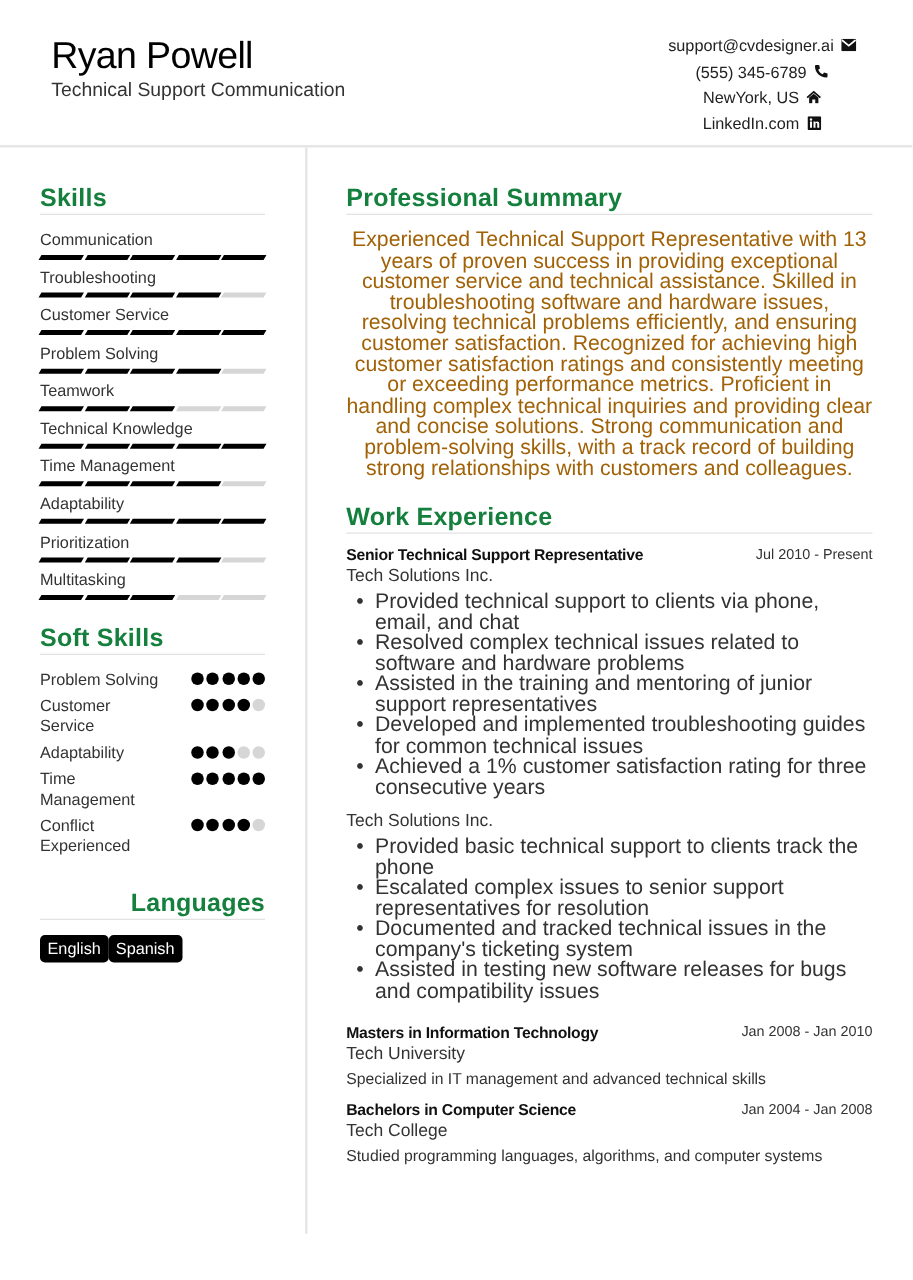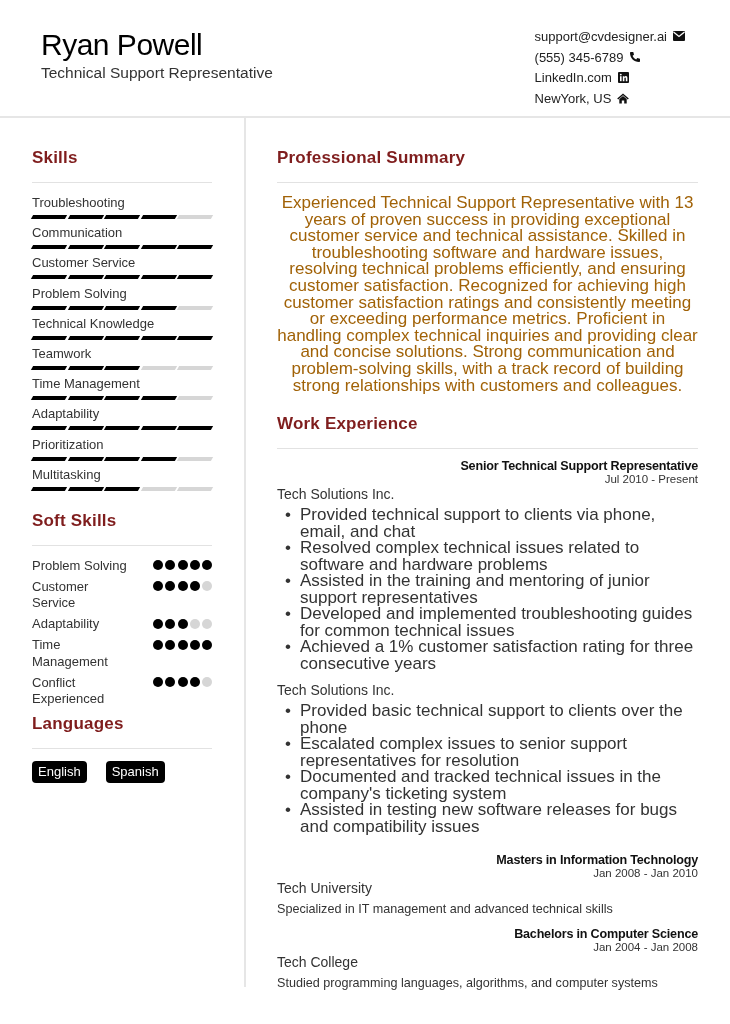--- a/index.html
+++ b/index.html
@@ -3,172 +3,172 @@
 <meta charset="utf-8">
 <style>
   * { box-sizing: border-box; margin: 0; padding: 0; }
   html, body { width: 730px; height: 1024px; background: #fff; overflow: hidden; }
   body { font-family: "Liberation Sans", sans-serif; color: #222; position: relative; }
 
   .header { position: absolute; left: 0; top: 0; width: 730px; height: 118px; border-bottom: 2px solid #e6e6e6; }
   .name { position: absolute; left: 41px; top: 28px; font-size: 30px; font-weight: 400; color: #000; letter-spacing: -0.5px; }
   .title { position: absolute; left: 41px; top: 64px; font-size: 15.5px; color: #333; }
   .contacts { position: absolute; right: 45px; top: 26px; text-align: right; }
-  .contact { display: flex; justify-content: flex-start; align-items: center; height: 20.7px; font-size: 13px; color: #222; }
+  .contact { display: flex; justify-content: center; align-items: center; height: 20.7px; font-size: 13px; color: #222; }
   .contact .ic { width: 12px; height: 12px; margin-left: 6px; display: inline-flex; align-items: center; justify-content: center; }
 
   .divider-v { position: absolute; left: 244px; top: 118px; width: 2px; height: 869px; background: #e6e6e6; }
 
   .left { position: absolute; left: 32px; top: 148px; width: 180px; }
-  .sec-title { font-size: 17px; font-weight: 700; color: #7f1d1d; letter-spacing: 0.2px; padding-bottom: 14px; border-bottom: 1.5px solid #e2e2e2; }
+  .sec-title { font-size: 20px; font-weight: 700; color: #15803d; letter-spacing: 0.2px; padding-bottom: 0; border-bottom: 1.5px solid #e2e2e2; }
   .skills { margin-top: 12px; }
   .skill { height: 30.2px; }
   .skill .lbl { font-size: 13px; color: #333; line-height: 15px; height: 16px; display: block; }
   .bars { display: flex; gap: 3px; margin-top: 4px; }
   .bar { width: 33.5px; height: 4px; background: #d6d6d6; transform: skewX(-30deg); }
   .bar.on { background: #000; }
 
   .soft { margin-top: 14px; }
   .soft-list { margin-top: 12px; }
   .soft-row { display: flex; justify-content: space-between; align-items: flex-start; margin-bottom: 4px; }
   .soft-row .lbl { font-size: 13px; color: #333; line-height: 16.8px; width: 95px; }
   .dots { display: flex; gap: 2.2px; padding-top: 2.5px; }
   .dot { width: 10px; height: 10px; border-radius: 50%; background: #d6d6d6; }
   .dot.on { background: #000; }
 
-  .langs { margin-top: 6px; }
-  .lang-list { display: flex; gap: 19px; margin-top: 12px; }
+  .langs { margin-top: 26px; text-align: right; }
+  .lang-list { display: flex; gap: 0; margin-top: 12px; }
   .lang { background: #000; color: #fff; font-size: 13px; padding: 3px 6px 4px; border-radius: 4px; line-height: 15px; }
 
   .right { position: absolute; left: 277px; top: 148px; width: 421px; }
   .summary { font-size: 17px; line-height: 16.6px; color: #a16207; margin-top: 12px; text-align: center; }
   .work { margin-top: 20px; }
   .job { margin-top: 10px; }
-  .job-head { display: flex; justify-content: space-between; align-items: flex-end; flex-direction: column; }
+  .job-head { display: flex; justify-content: space-between; align-items: center; }
   .job-title { font-size: 12.6px; font-weight: 700; color: #111; letter-spacing: -0.2px; }
   .job-date { font-size: 11.5px; color: #333; }
   .job-co { font-size: 14px; color: #333; margin-top: 1px; }
   .bullets { list-style: none; margin-top: 5px; padding-left: 23px; }
   .bullets li { position: relative; font-size: 17px; line-height: 16.5px; color: #333; }
   .bullets li::before { content: "•"; position: absolute; left: -15px; top: 0; color: #333; }
   .edu { margin-top: 18px; }
   .edu-item { margin-top: 11px; }
   .edu-desc { font-size: 12.6px; color: #333; margin-top: 6px; }
 </style>
 </head>
 <body>
 
 <div class="header">
   <div class="name">Ryan Powell</div>
-  <div class="title">Technical Support Representative</div>
+  <div class="title">Technical Support Communication</div>
   <div class="contacts">
     <div class="contact">
       <span>support@cvdesigner.ai</span>
       <span class="ic">
         <svg width="12" height="10" viewBox="0 0 12 10">
             <rect x="0" y="0" width="12" height="10" rx="1" fill="#111"></rect>
             <path d="M0.5 1 L6 5.5 L11.5 1" stroke="#fff" stroke-width="1.3" fill="none"></path>
           </svg>
       </span>
     </div>
     <div class="contact">
       <span>(555) 345-6789</span>
       <span class="ic">
         <svg width="12" height="12" viewBox="0 0 12 12">
             <path d="M2 1 L4.3 1 L5 3.8 L3.6 4.8 C4.3 6.6 5.4 7.7 7.2 8.4 L8.2 7 L11 7.7 L11 10 C11 10.6 10.6 11 10 11 C5 11 1 7 1 2 C1 1.4 1.4 1 2 1 Z" fill="#111"></path>
           </svg>
       </span>
     </div>
     <div class="contact">
+      <span>NewYork, US</span>
+      <span class="ic">
+        <svg width="12" height="11" viewBox="0 0 12 11">
+            <path d="M6 0.5 L11.8 5.6 L10.8 6.5 L6 2.3 L1.2 6.5 L0.2 5.6 Z" fill="#111"></path>
+            <path d="M2.3 6 L6 2.9 L9.7 6 L9.7 10.5 L7.2 10.5 L7.2 7.6 L4.8 7.6 L4.8 10.5 L2.3 10.5 Z" fill="#111"></path>
+          </svg>
+      </span>
+    </div>
+    <div class="contact">
       <span>LinkedIn.com</span>
       <span class="ic">
         <svg width="11" height="11" viewBox="0 0 11 11">
             <rect width="11" height="11" rx="1" fill="#111"></rect>
             <rect x="2" y="4.2" width="1.6" height="5" fill="#fff"></rect>
             <circle cx="2.8" cy="2.6" r="0.95" fill="#fff"></circle>
             <path d="M4.8 4.2 H6.3 V5 C6.7 4.4 7.3 4.1 7.9 4.1 C9 4.1 9.4 4.9 9.4 6 V9.2 H7.8 V6.3 C7.8 5.7 7.6 5.4 7.1 5.4 C6.6 5.4 6.4 5.8 6.4 6.3 V9.2 H4.8 Z" fill="#fff"></path>
           </svg>
       </span>
     </div>
-    <div class="contact">
-      <span>NewYork, US</span>
-      <span class="ic">
-        <svg width="12" height="11" viewBox="0 0 12 11">
-            <path d="M6 0.5 L11.8 5.6 L10.8 6.5 L6 2.3 L1.2 6.5 L0.2 5.6 Z" fill="#111"></path>
-            <path d="M2.3 6 L6 2.9 L9.7 6 L9.7 10.5 L7.2 10.5 L7.2 7.6 L4.8 7.6 L4.8 10.5 L2.3 10.5 Z" fill="#111"></path>
-          </svg>
-      </span>
-    </div>
   </div>
 </div>
 
 <div class="divider-v"></div>
 
 <div class="left">
   <section>
     <div class="sec-title">Skills</div>
     <div class="skills" id="skills-list">
         <div class="skill">
+          <span class="lbl">Communication</span>
+          <div class="bars">
+            <span class="bar on"></span>
+            <span class="bar on"></span>
+            <span class="bar on"></span>
+            <span class="bar on"></span>
+            <span class="bar on"></span>
+          </div>
+        </div>
+        <div class="skill">
           <span class="lbl">Troubleshooting</span>
           <div class="bars">
             <span class="bar on"></span>
             <span class="bar on"></span>
             <span class="bar on"></span>
             <span class="bar on"></span>
             <span class="bar"></span>
           </div>
         </div>
         <div class="skill">
-          <span class="lbl">Communication</span>
-          <div class="bars">
-            <span class="bar on"></span>
-            <span class="bar on"></span>
-            <span class="bar on"></span>
-            <span class="bar on"></span>
-            <span class="bar on"></span>
-          </div>
-        </div>
-        <div class="skill">
           <span class="lbl">Customer Service</span>
           <div class="bars">
             <span class="bar on"></span>
             <span class="bar on"></span>
             <span class="bar on"></span>
             <span class="bar on"></span>
             <span class="bar on"></span>
           </div>
         </div>
         <div class="skill">
           <span class="lbl">Problem Solving</span>
           <div class="bars">
             <span class="bar on"></span>
             <span class="bar on"></span>
             <span class="bar on"></span>
             <span class="bar on"></span>
             <span class="bar"></span>
           </div>
         </div>
         <div class="skill">
+          <span class="lbl">Teamwork</span>
+          <div class="bars">
+            <span class="bar on"></span>
+            <span class="bar on"></span>
+            <span class="bar on"></span>
+            <span class="bar"></span>
+            <span class="bar"></span>
+          </div>
+        </div>
+        <div class="skill">
           <span class="lbl">Technical Knowledge</span>
           <div class="bars">
             <span class="bar on"></span>
             <span class="bar on"></span>
             <span class="bar on"></span>
             <span class="bar on"></span>
             <span class="bar on"></span>
-          </div>
-        </div>
-        <div class="skill">
-          <span class="lbl">Teamwork</span>
-          <div class="bars">
-            <span class="bar on"></span>
-            <span class="bar on"></span>
-            <span class="bar on"></span>
-            <span class="bar"></span>
-            <span class="bar"></span>
           </div>
         </div>
         <div class="skill">
           <span class="lbl">Time Management</span>
           <div class="bars">
             <span class="bar on"></span>
             <span class="bar on"></span>
             <span class="bar on"></span>
             <span class="bar on"></span>
             <span class="bar"></span>
@@ -291,21 +291,21 @@
             <li>Provided technical support to clients via phone, email, and chat</li>
             <li>Resolved complex technical issues related to software and hardware problems</li>
             <li>Assisted in the training and mentoring of junior support representatives</li>
             <li>Developed and implemented troubleshooting guides for common technical issues</li>
             <li>Achieved a 1% customer satisfaction rating for three consecutive years</li>
           </ul>
         </div>
         <div class="job">
           <div class="job-co">Tech Solutions Inc.</div>
           <ul class="bullets">
-            <li>Provided basic technical support to clients over the phone</li>
+            <li>Provided basic technical support to clients track the phone</li>
             <li>Escalated complex issues to senior support representatives for resolution</li>
             <li>Documented and tracked technical issues in the company's ticketing system</li>
             <li>Assisted in testing new software releases for bugs and compatibility issues</li>
           </ul>
         </div>
       </div>
   </section>
 
   <section class="edu">
     <div id="edu-list">

